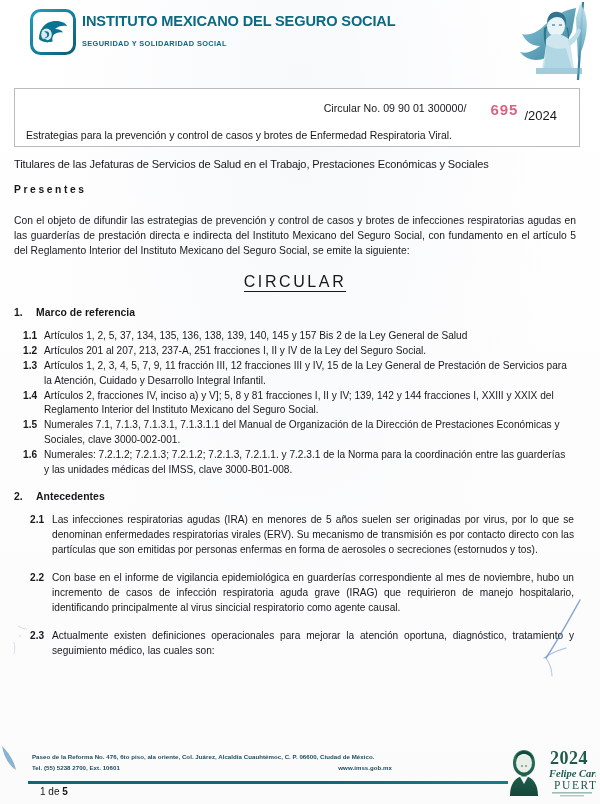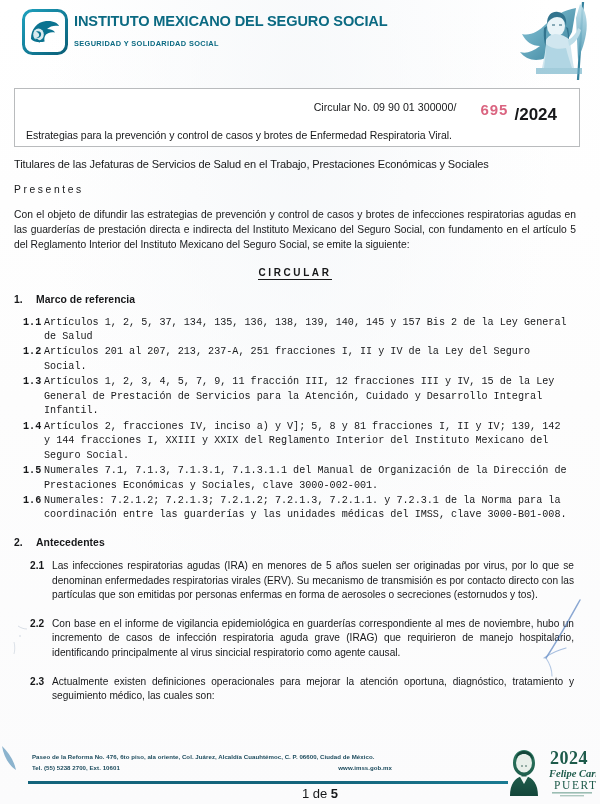--- a/index.html
+++ b/index.html
@@ -22,21 +22,21 @@
     position: absolute;
     inset: 0;
     background:
       radial-gradient(ellipse at 50% 14%, rgba(246,248,250,0.9) 0%, rgba(255,255,255,0) 60%),
       linear-gradient(180deg,#ffffff 0%,#fdfdfd 50%,#fbfbfc 100%);
   }
 
   
   .header {
     position: absolute;
-    top: 0; left: 8px; right: 0;
+    top: 0; left: 16px; right: 0;
     height: 80px;
   }
   .logo-wrap {
     position: absolute;
     left: 14px; top: 9px;
     width: 46px; height: 46px;
   }
   .logo-wrap svg { display: block; }
   .brand {
     position: absolute;
@@ -90,21 +90,21 @@
   .circ-stamp {
     color: #d4496a;
     font-size: 15px;
     font-weight: bold;
     letter-spacing: 1px;
     margin: 0 6px 0 24px;
     position: relative;
     top: 2px;
     opacity: 0.85;
   }
-  .circ-year { font-weight: bold; font-size: 17px; margin-top: 16px; }
+  .circ-year { font-weight: normal; font-size: 13px; margin-top: 16px; }
 
   .subject-box {
     position: absolute;
     left: 14px; right: 20px;
     top: 124px;
     height: 22px;
     border: 1px solid #b9bbbd;
     border-top: none;
     background: #ffffff;
     display: flex;
@@ -126,34 +126,34 @@
   }
   .addressee {
     font-size: 11px;
     font-weight: normal;
     letter-spacing: -0.1px;
     margin-bottom: 14px;
     white-space: nowrap;
   }
   .presentes {
     font-size: 10.3px;
-    font-weight: normal;
+    font-weight: bold;
     letter-spacing: 2.6px;
-    margin-bottom: 12px;
+    margin-bottom: 18px;
   }
   .intro {
     font-size: 10.3px;
     line-height: 1.48;
     text-align: justify;
     margin-bottom: 14px;
   }
   .circular-heading {
     text-align: center;
-    font-size: 10px;
-    font-weight: bold;
+    font-size: 16px;
+    font-weight: normal;
     letter-spacing: 2.6px;
     margin: 2px 0 16px 0;
   }
   .circular-heading span {
     border-bottom: 1px solid #17181a;
     padding-bottom: 1px;
   }
 
   
   .section { margin-bottom: 2px; }
@@ -174,21 +174,21 @@
     margin-bottom: 0px;
   }
   .sub-num {
     flex: none;
     font-weight: bold;
     color: #17181a;
   }
   .sub-text { flex: 1; }
 
   
-  .marco .sub-item { margin-bottom: 0.5px; font-family: Liberation Mono, monospace; }
+  .marco .sub-item { margin-bottom: 0.5px; }
   .marco .sub-num { width: 30px; padding-left: 9px; box-sizing: border-box; }
   .marco .sub-text { padding-right: 4px; }
 
   
   .antecedentes .sub-item { margin-bottom: 14px; }
   .antecedentes .sub-num { width: 26px; padding-left: 4px; box-sizing: border-box; margin-left: 12px; }
   .antecedentes .sub-text {
     text-align: justify;
     padding-right: 2px;
   }
@@ -231,22 +231,22 @@
   .footer-row { position: relative; white-space: nowrap; }
   .footer-web {
     position: absolute;
     right: 0;
     top: 0;
   }
   .page-num {
     position: absolute;
     left: 0; right: 0;
     top: 46px;
-    text-align: center;
-    font-size: 13px;
+    text-align: left;
+    font-size: 10px;
     color: #17181a;
     margin-left: 40px;
   }
   .page-num b { font-weight: bold; }
 
   .fcp-logo {
     position: absolute;
     right: 4px;
     top: 2px;
     width: 104px;

